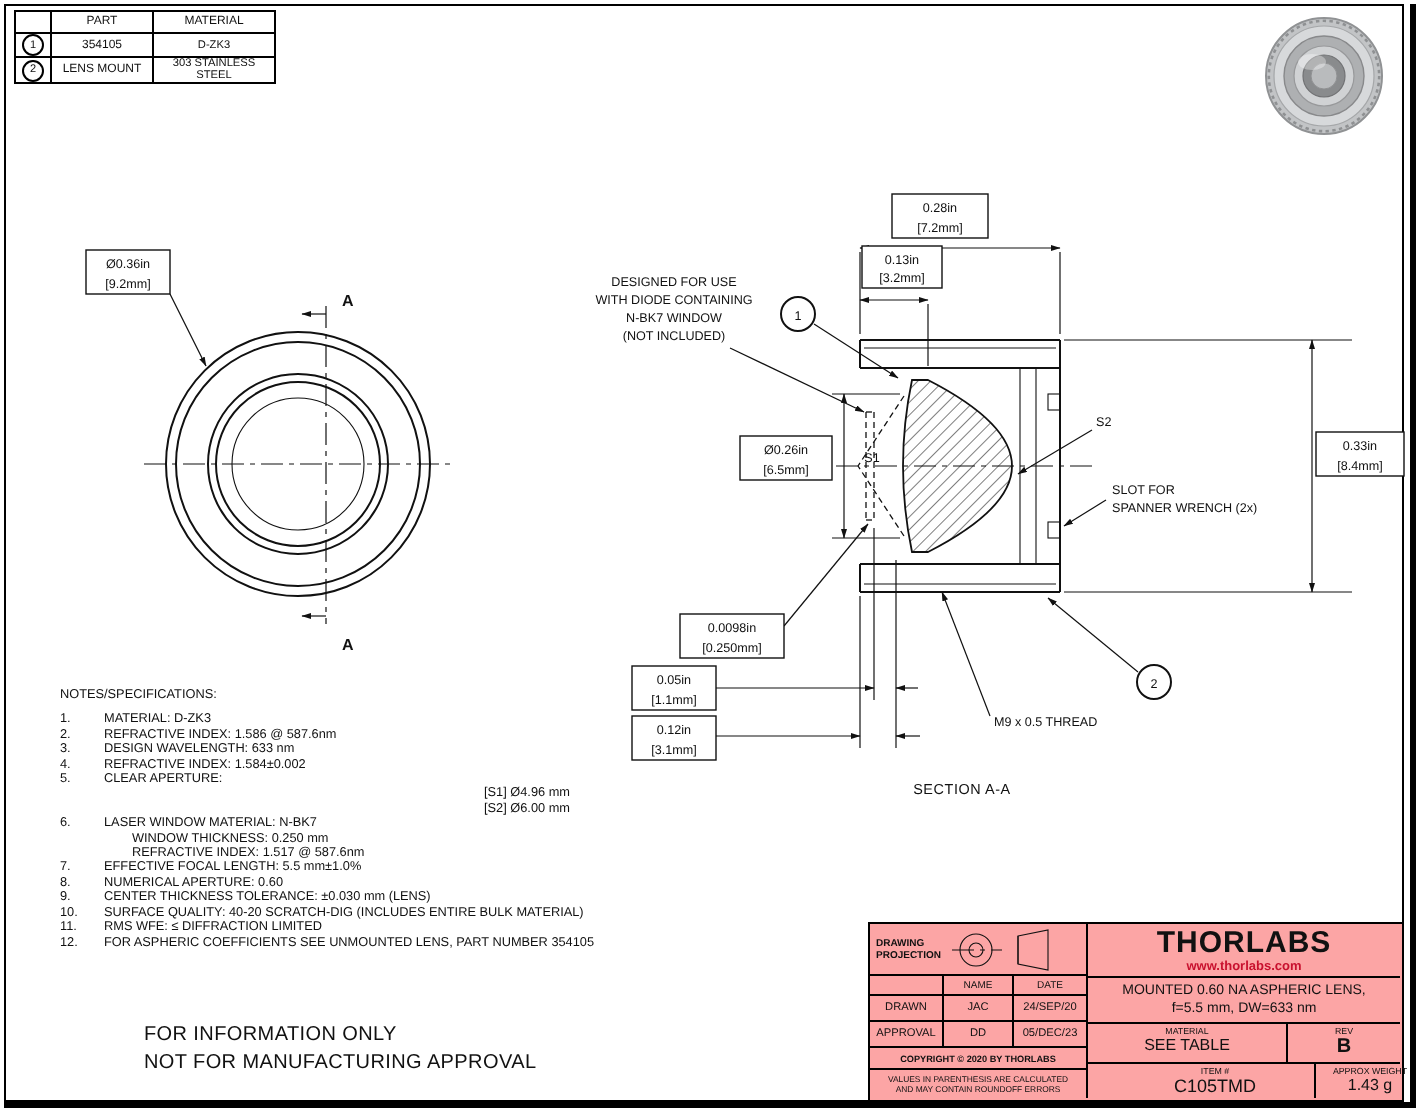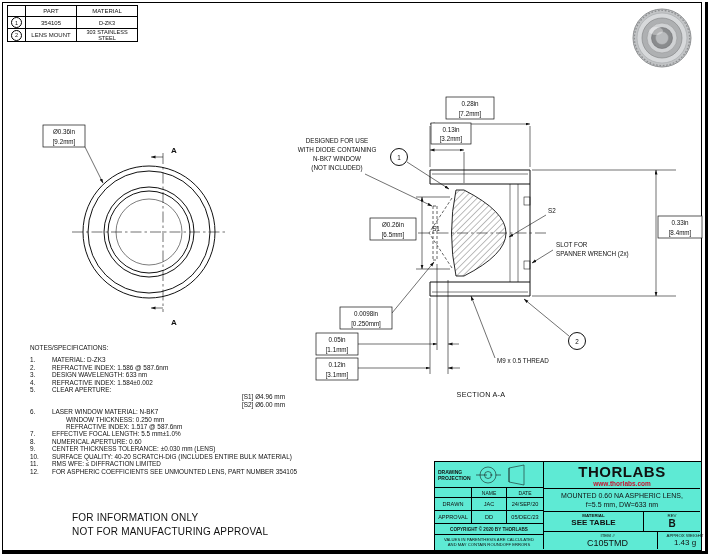--- a/index.html
+++ b/index.html
@@ -32,40 +32,40 @@
   .notes-title{margin-bottom:5px;}
   .note-line{display:flex;}
   .note-num{flex:0 0 22px;}
   .ind1 .note-text{padding-left:14px;}
   .ind2 .note-text{padding-left:190px;}
 
   .disclaimer{position:absolute;left:72px;top:511px;width:280px;
               font-size:10px;line-height:13.5px;letter-spacing:0.2px;}
 
   .tb{position:absolute;left:434px;top:461px;width:268px;height:90px;border:1.5px solid #000;
-      box-sizing:border-box;background:#5eead4;}
+      box-sizing:border-box;background:#fca5a5;}
   .tb .cell{position:absolute;box-sizing:border-box;overflow:hidden;}
   .c-proj{left:0;top:0;width:109px;height:26px;border-right:1px solid #000;border-bottom:1px solid #000;
           display:flex;align-items:center;gap:3px;padding-left:3px;}
   .proj-label{font-size:5px;line-height:6px;font-weight:bold;}
   .c-hdr{left:0;top:26px;width:109px;height:10px;border-right:1px solid #000;border-bottom:1px solid #000;display:flex;font-size:5px;}
   .c-drawn{left:0;top:36px;width:109px;height:13px;border-right:1px solid #000;border-bottom:1px solid #000;display:flex;font-size:5.6px;}
   .c-appr{left:0;top:49px;width:109px;height:13px;border-right:1px solid #000;border-bottom:1px solid #000;display:flex;font-size:5.6px;}
   .c-hdr span,.c-drawn span,.c-appr span{display:flex;align-items:center;justify-content:center;}
   .h0{width:36px;} .h1{width:34px;border-left:1px solid #000;} .h2{flex:1;border-left:1px solid #000;}
   .c-copy{left:0;top:62px;width:109px;height:11px;border-right:1px solid #000;border-bottom:1px solid #000;
           font-size:4.6px;font-weight:bold;text-align:center;line-height:11px;}
   .c-values{left:0;top:73px;width:109px;height:14px;border-right:1px solid #000;
             font-size:4.2px;text-align:center;padding-top:2px;line-height:5px;}
   .c-logo{left:109px;top:0;width:156px;height:27px;border-bottom:1px solid #000;text-align:center;}
   .logo{font-size:15px;font-weight:bold;letter-spacing:0.5px;line-height:16px;margin-top:2px;}
   .site{color:#c8102e;font-size:6.5px;font-weight:bold;line-height:7px;}
   .c-title{left:109px;top:27px;width:156px;height:23px;border-bottom:1px solid #000;
            font-size:7px;text-align:center;padding-top:3px;line-height:8.5px;}
-  .c-mat{left:109px;top:50px;width:100px;height:20px;border-right:1px solid #000;border-bottom:1px solid #000;font-weight:bold;}
+  .c-mat{left:109px;top:50px;width:100px;height:20px;border-right:1px solid #000;border-bottom:1px solid #000;}
   .c-rev{left:209px;top:50px;width:56px;height:20px;border-bottom:1px solid #000;}
   .c-item{left:123px;top:70px;width:100px;height:17px;border-right:1px solid #000;}
   .c-wt{left:222px;top:70px;width:56px;height:17px;}
   .lbl{font-size:4.4px;text-align:center;padding-top:1px;}
   .val{font-size:8px;text-align:center;}
   .big{font-size:10px;font-weight:bold;}
   .med{font-size:9px;}
 </style>
 </head>
 <body>

